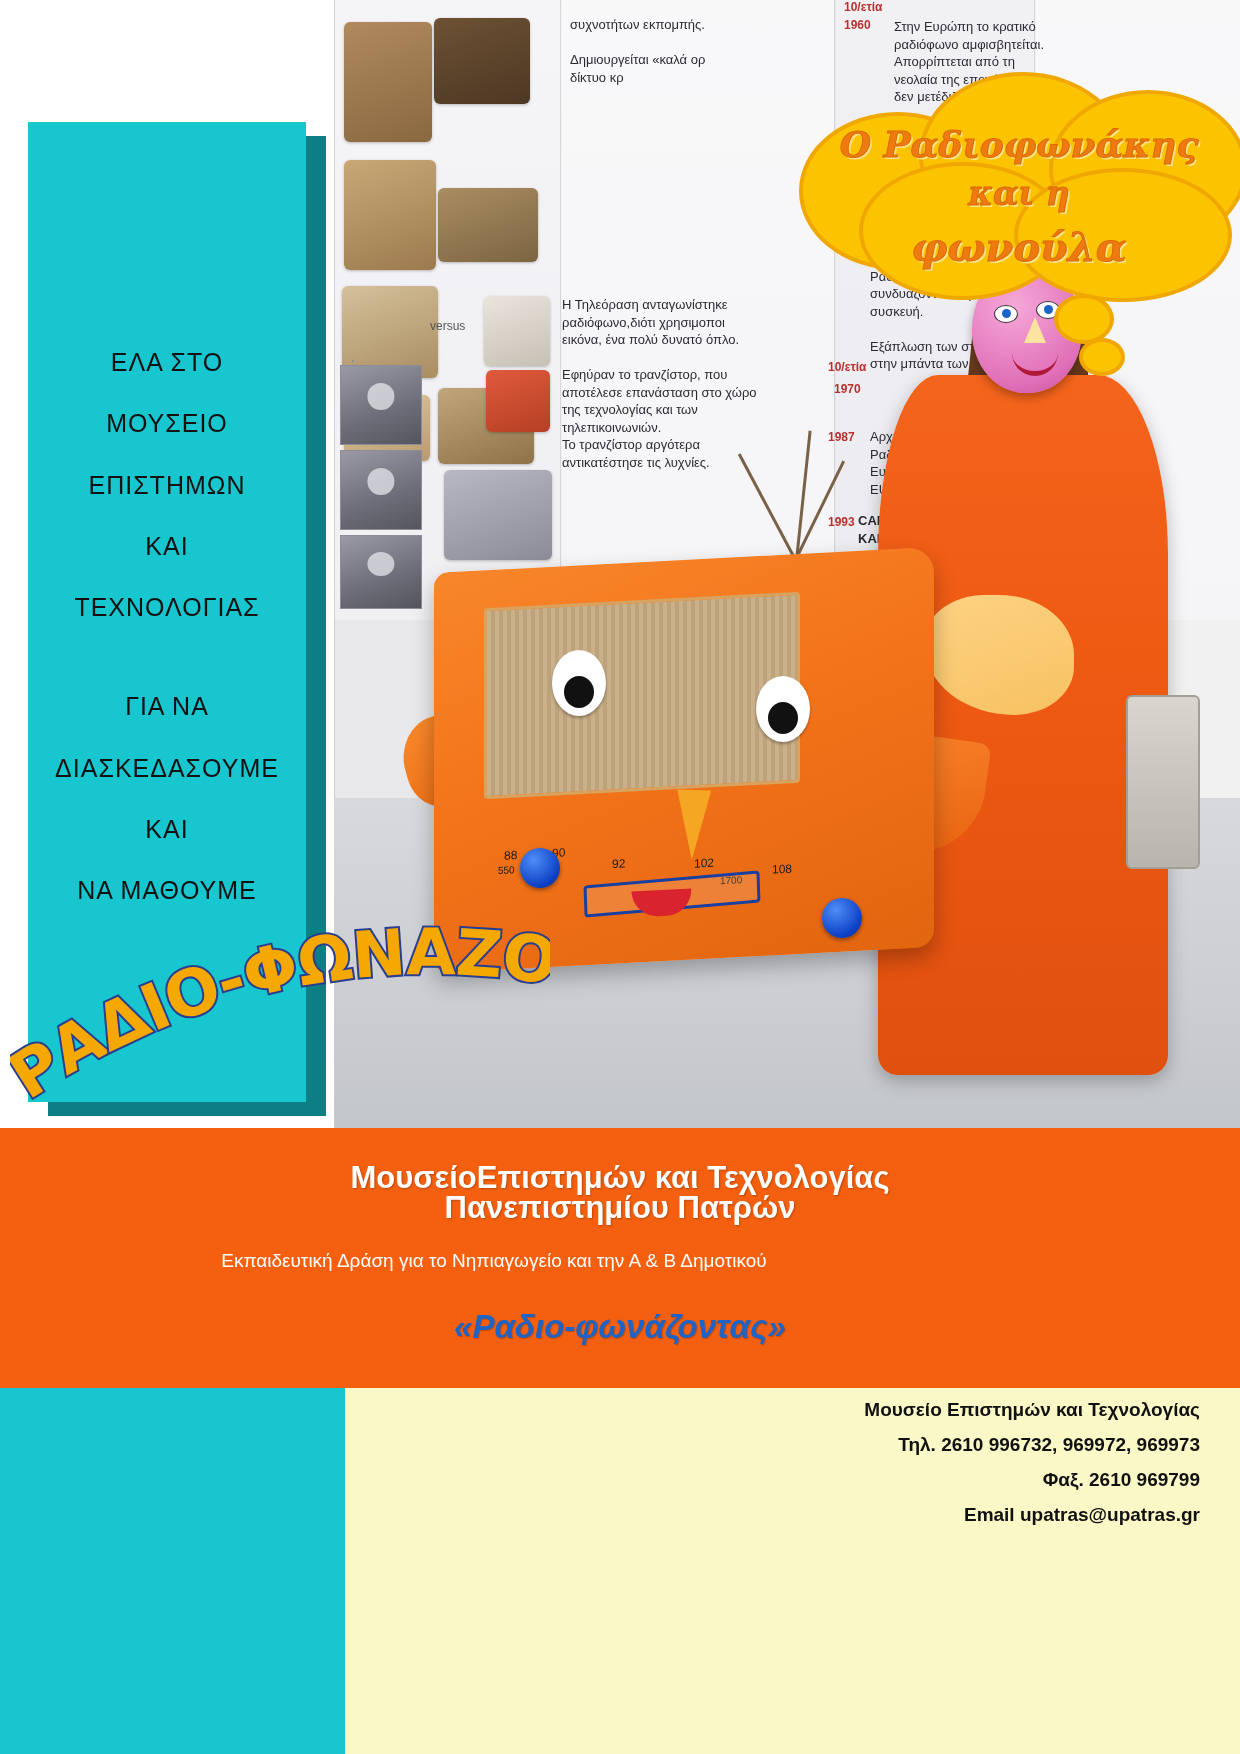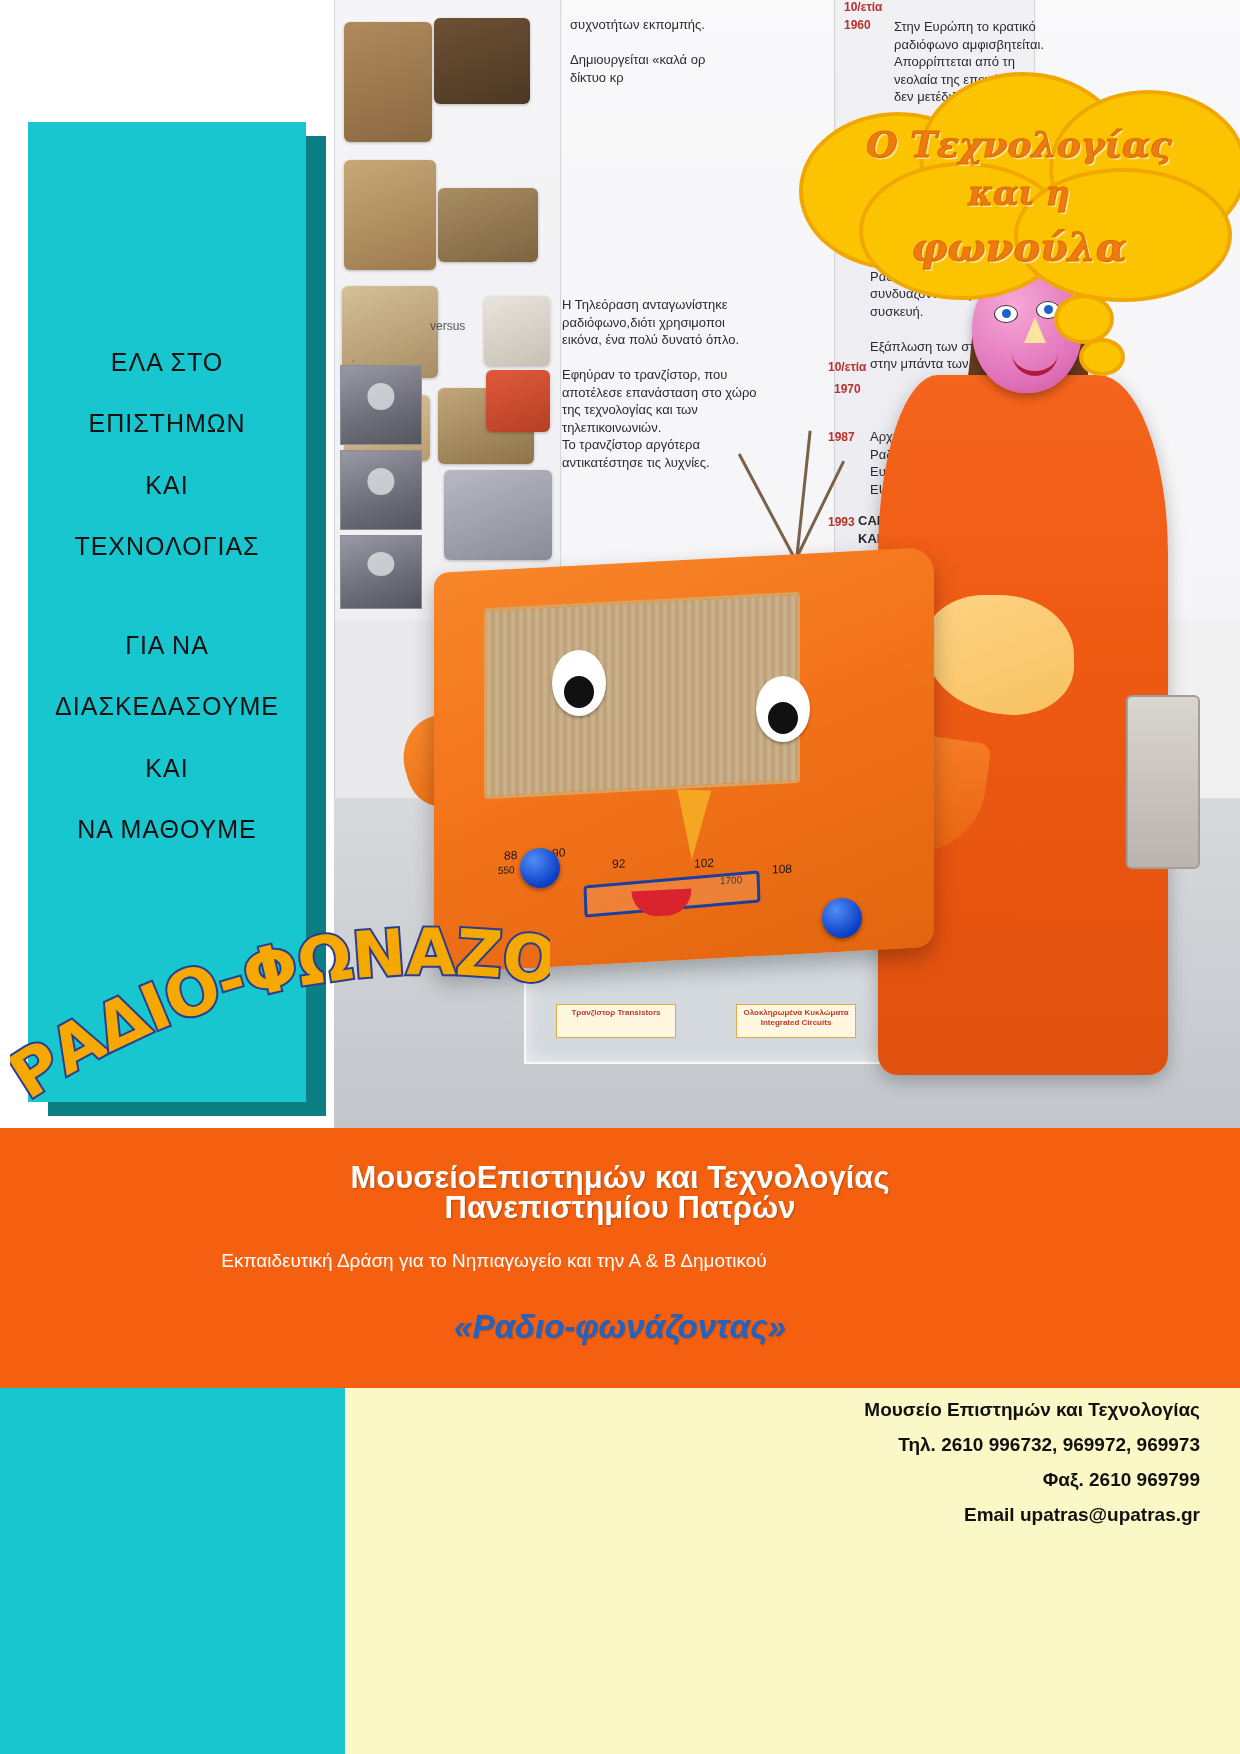--- a/index.html
+++ b/index.html
@@ -523,27 +523,20 @@
     <span class="panel-year" style="left:494px;top:515px;">1993</span>
     <div class="panel-text" style="left:524px;top:512px;width:180px;font-weight:bold;">CARL MALAM
 ΚΑΡΛ ΜΑΛ
 1959-</div>
 
     <div class="radio-thumb" style="left:712px;top:180px;width:56px;height:60px;background:linear-gradient(160deg,#6d86c8,#3f5aa0);"></div>
     <div class="radio-thumb" style="left:786px;top:186px;width:70px;height:52px;background:linear-gradient(160deg,#d8d8de,#aeaeb8);"></div>
 
     <div class="table-area"></div>
 
-    <div class="case">
-      <div class="case-label" style="left:30px;">Τρανζίστορ
-Transistors</div>
-      <div class="case-label" style="left:210px;">Ολοκληρωμένα
-Κυκλώματα
-Integrated Circuits</div>
-    </div>
 
     <div class="doll">
       <div class="doll-hair" style="left:104px;top:58px;height:300px;transform:rotate(6deg);"></div>
       <div class="doll-hair" style="left:212px;top:58px;height:330px;transform:rotate(-6deg);"></div>
       <div class="doll-dress"></div>
       <div class="doll-sash"></div>
       <div class="doll-arm"></div>
       <div class="doll-head">
         <div class="doll-eye" style="left:22px;top:40px;">
             <i></i>
@@ -590,33 +583,34 @@
 
     <div class="bubble">
       <div class="bubble-blob" style="left:0px;top:40px;width:190px;height:150px;"></div>
       <div class="bubble-blob" style="left:120px;top:0px;width:200px;height:160px;"></div>
       <div class="bubble-blob" style="left:250px;top:18px;width:190px;height:150px;"></div>
       <div class="bubble-blob" style="left:60px;top:90px;width:200px;height:130px;"></div>
       <div class="bubble-blob" style="left:215px;top:96px;width:210px;height:126px;"></div>
       <div class="bubble-blob" style="left:255px;top:222px;width:52px;height:42px;"></div>
       <div class="bubble-blob" style="left:280px;top:266px;width:38px;height:30px;"></div>
       <div class="bubble-text">
-        <div>Ο Τεχνολογίας</div>
+        <div>Ο Ραδιοφωνάκης</div>
         <div class="l2">και η</div>
         <div class="l3">φωνούλα</div>
       </div>
     </div>
 
   </div>
 
   <div class="left-white"></div>
   <div class="teal-shadow"></div>
   <div class="teal-panel">
     <div class="teal-lines">
       <div>ΕΛΑ ΣΤΟ</div>
+      <div>ΜΟΥΣΕΙΟ</div>
       <div>ΕΠΙΣΤΗΜΩΝ</div>
       <div>ΚΑΙ</div>
       <div>ΤΕΧΝΟΛΟΓΙΑΣ</div>
       <span class="gap"></span>
       <div>ΓΙΑ ΝΑ</div>
       <div>ΔΙΑΣΚΕΔΑΣΟΥΜΕ</div>
       <div>ΚΑΙ</div>
       <div>ΝΑ ΜΑΘΟΥΜΕ</div>
     </div>
   </div>

